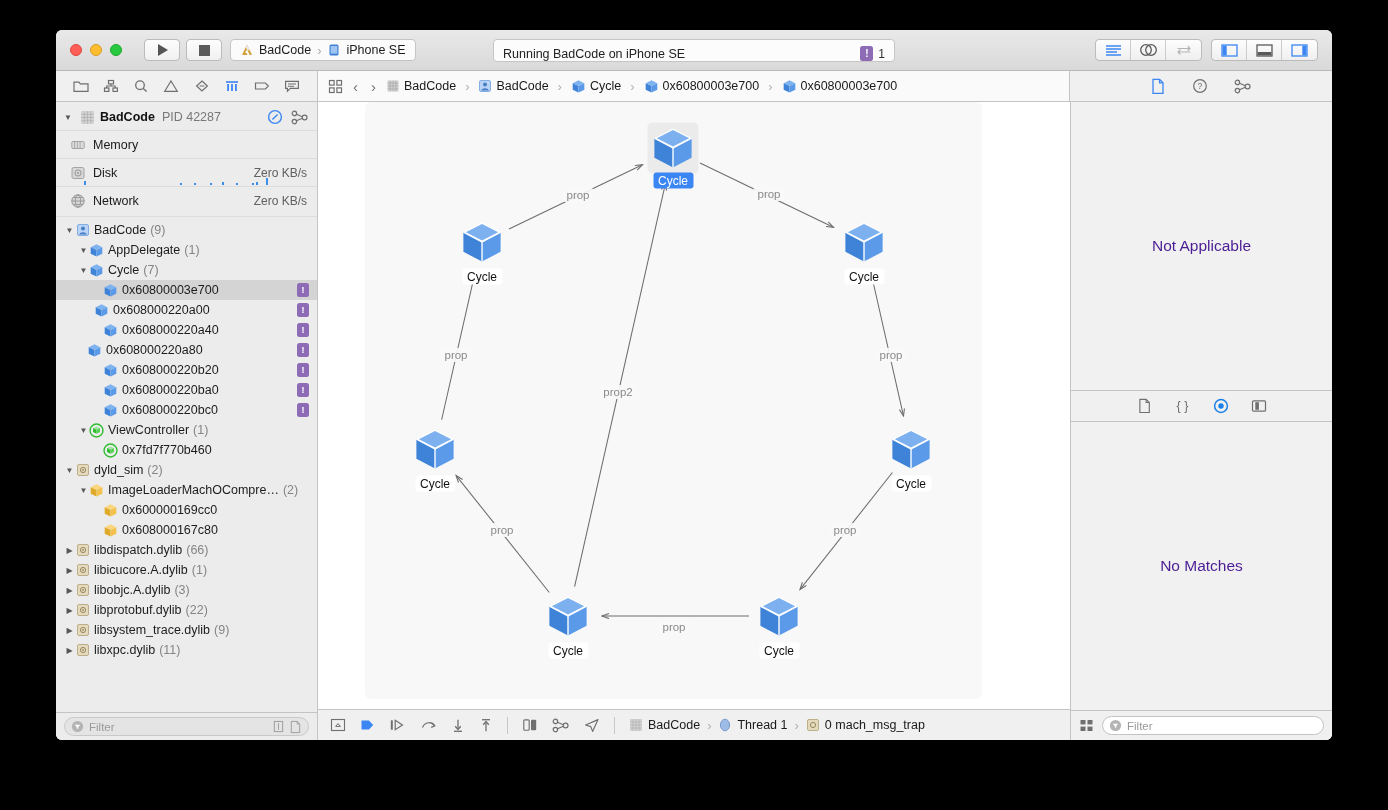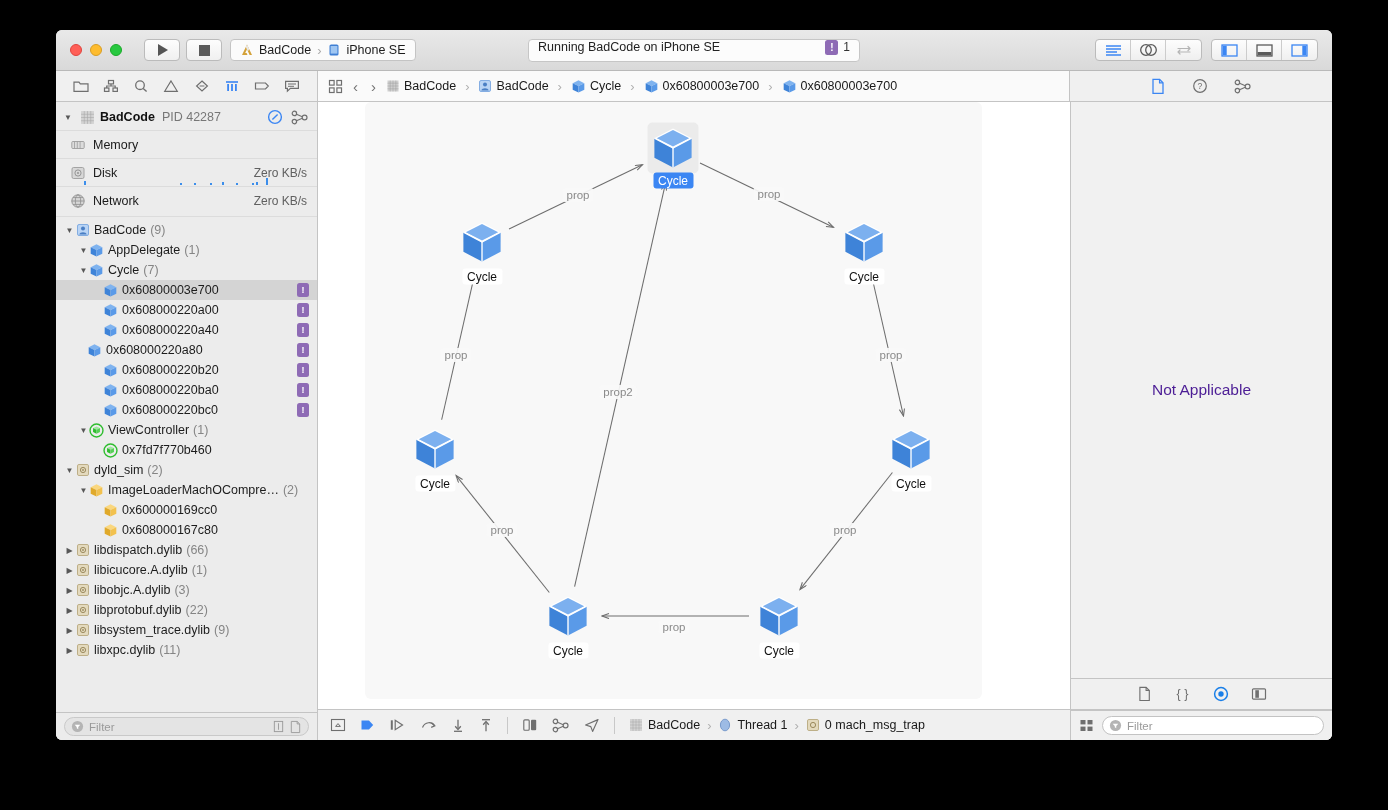--- a/index.html
+++ b/index.html
@@ -50,23 +50,23 @@
   .scheme {
     margin-left: 8px; height: 22px;
     background: #fbfbfb; border: 1px solid #c4c4c4; border-radius: 4px;
     display: flex; align-items: center; padding: 0 9px; gap: 5px;
     font-size: 12.5px; color: #1c1c1c;
   }
   .scheme .sep { color: #aaa; font-size: 13px; margin: 0 1px; }
 
   .statusbar {
     position: absolute; left: 50%; transform: translateX(-50%);
-    width: 332px; height: 23px;
+    width: 402px; height: 23px;
     background: #fcfcfc; border: 1px solid #c6c6c6; border-radius: 4px;
-    display: flex; align-items: flex-start; padding: 0 9px;
+    display: flex; align-items: flex-end; padding: 0 9px;
     font-size: 12.5px; color: #222;
   }
   .statusbar .spacer { flex: 1; }
   .issue-badge {
     width: 13px; height: 15px; background: #8e6bb5; border-radius: 2.5px;
     color: #fff; font-size: 10px; font-weight: bold;
     display: flex; align-items: center; justify-content: center;
     margin-right: 5px;
   }
   .issue-count { font-size: 12px; color: #333; }
@@ -580,21 +580,21 @@
             <span class="ic">
               <svg class="ico" width="15" height="15" viewBox="0 0 16 16">
                 <path d="M8 1.4 L14.2 4.4 L8 7.4 L1.8 4.4 Z" fill="#7fb3ef"></path>
                 <path d="M1.8 4.4 L8 7.4 L8 14.4 L1.8 11.4 Z" fill="#3e83d8"></path>
                 <path d="M14.2 4.4 L8 7.4 L8 14.4 L14.2 11.4 Z" fill="#5a9ae8"></path>
               </svg>
             </span>
             <span class="lbl">0x60800003e700</span>
             <span class="leak">!</span>
           </div>
-          <div class="trow" style="padding-left: 36px; text-align: right;">
+          <div class="trow" style="padding-left: 27px; text-align: right;">
             <span class="tw"></span>
             <span class="ic">
               <svg class="ico" width="15" height="15" viewBox="0 0 16 16">
                 <path d="M8 1.4 L14.2 4.4 L8 7.4 L1.8 4.4 Z" fill="#7fb3ef"></path>
                 <path d="M1.8 4.4 L8 7.4 L8 14.4 L1.8 11.4 Z" fill="#3e83d8"></path>
                 <path d="M14.2 4.4 L8 7.4 L8 14.4 L14.2 11.4 Z" fill="#5a9ae8"></path>
               </svg>
             </span>
             <span class="lbl">0x608000220a00</span>
             <span class="leak">!</span>
@@ -1003,20 +1003,23 @@
         <svg class="ico" width="16" height="16" viewBox="0 0 16 16">
           <circle cx="8" cy="8" r="6.4" fill="none" stroke="#1a7fe8" stroke-width="1.5"></circle>
           <circle cx="8" cy="8" r="2.7" fill="#1a7fe8"></circle>
         </svg>
         <svg class="ico" width="16" height="14" viewBox="0 0 16 14">
           <rect x="1.5" y="1.8" width="13" height="10.4" rx="1" fill="none" stroke="#6f6f6f" stroke-width="1.2"></rect>
           <rect x="4.3" y="3.2" width="3.6" height="7.6" fill="#6f6f6f"></rect>
         </svg>
       </div>
 
+      <div class="insp-bot">
+        <span class="empty-msg">No Matches</span>
+      </div>
 
       <div class="insp-filter">
         <svg class="ico" width="15" height="15" viewBox="0 0 15 15">
           <g fill="#6f6f6f">
             <rect x="1.5" y="2" width="5" height="4.4"></rect>
               <rect x="8.5" y="2" width="5" height="4.4"></rect>
             <rect x="1.5" y="8.6" width="5" height="4.4"></rect>
               <rect x="8.5" y="8.6" width="5" height="4.4"></rect>
           </g>
         </svg>

